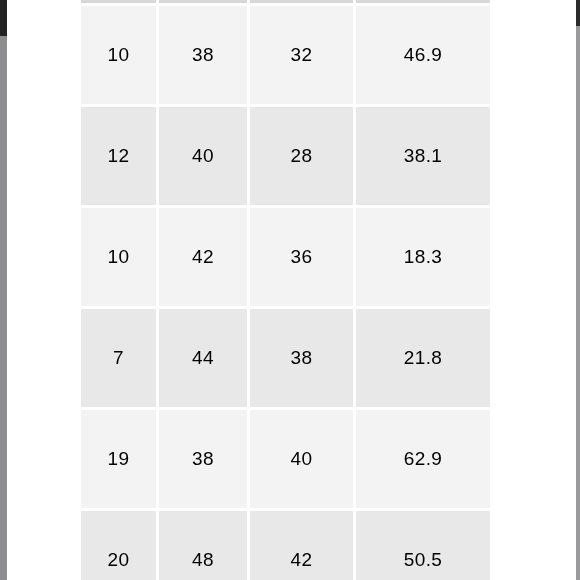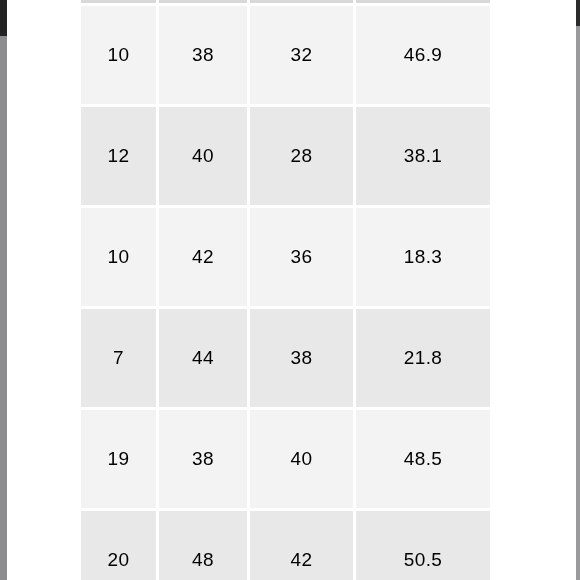--- a/index.html
+++ b/index.html
@@ -152,21 +152,21 @@
           <tr class="row-alt">
             <td>7</td>
             <td>44</td>
             <td>38</td>
             <td>21.8</td>
           </tr>
           <tr>
             <td>19</td>
             <td>38</td>
             <td>40</td>
-            <td>48.5</td>
+            <td>62.9</td>
           </tr>
           <tr class="row-alt">
             <td>20</td>
             <td>48</td>
             <td>42</td>
             <td>50.5</td>
           </tr>
         </tbody>
     </table>
 

